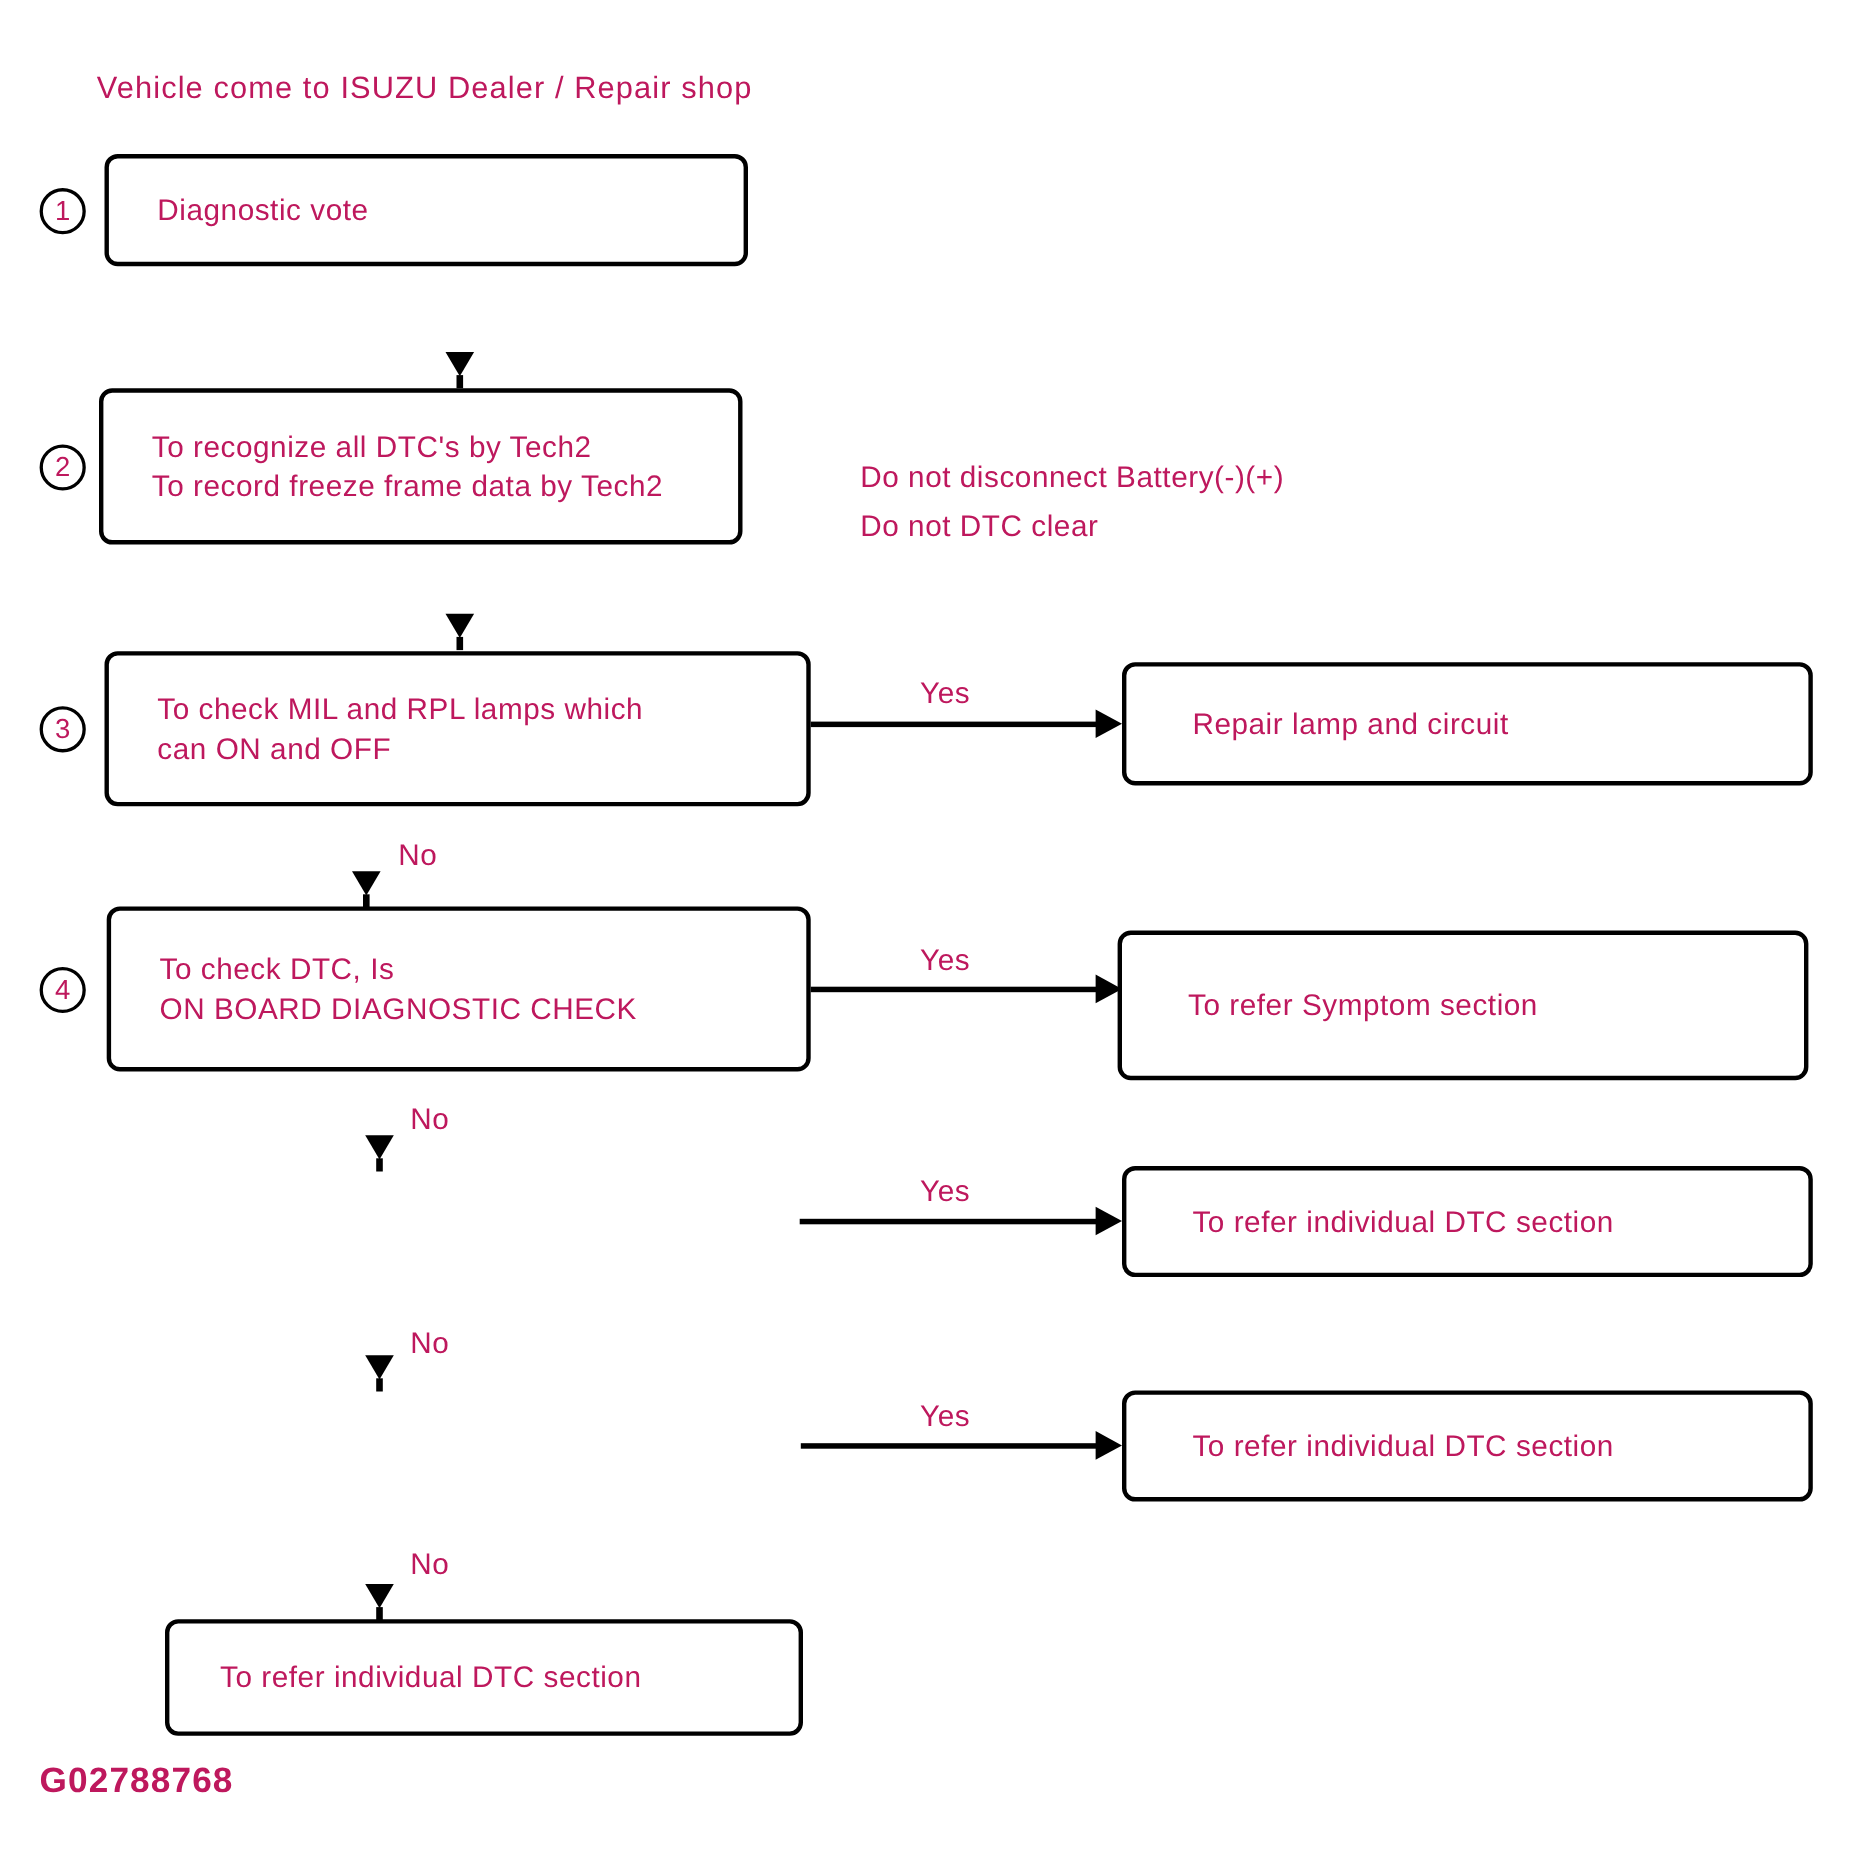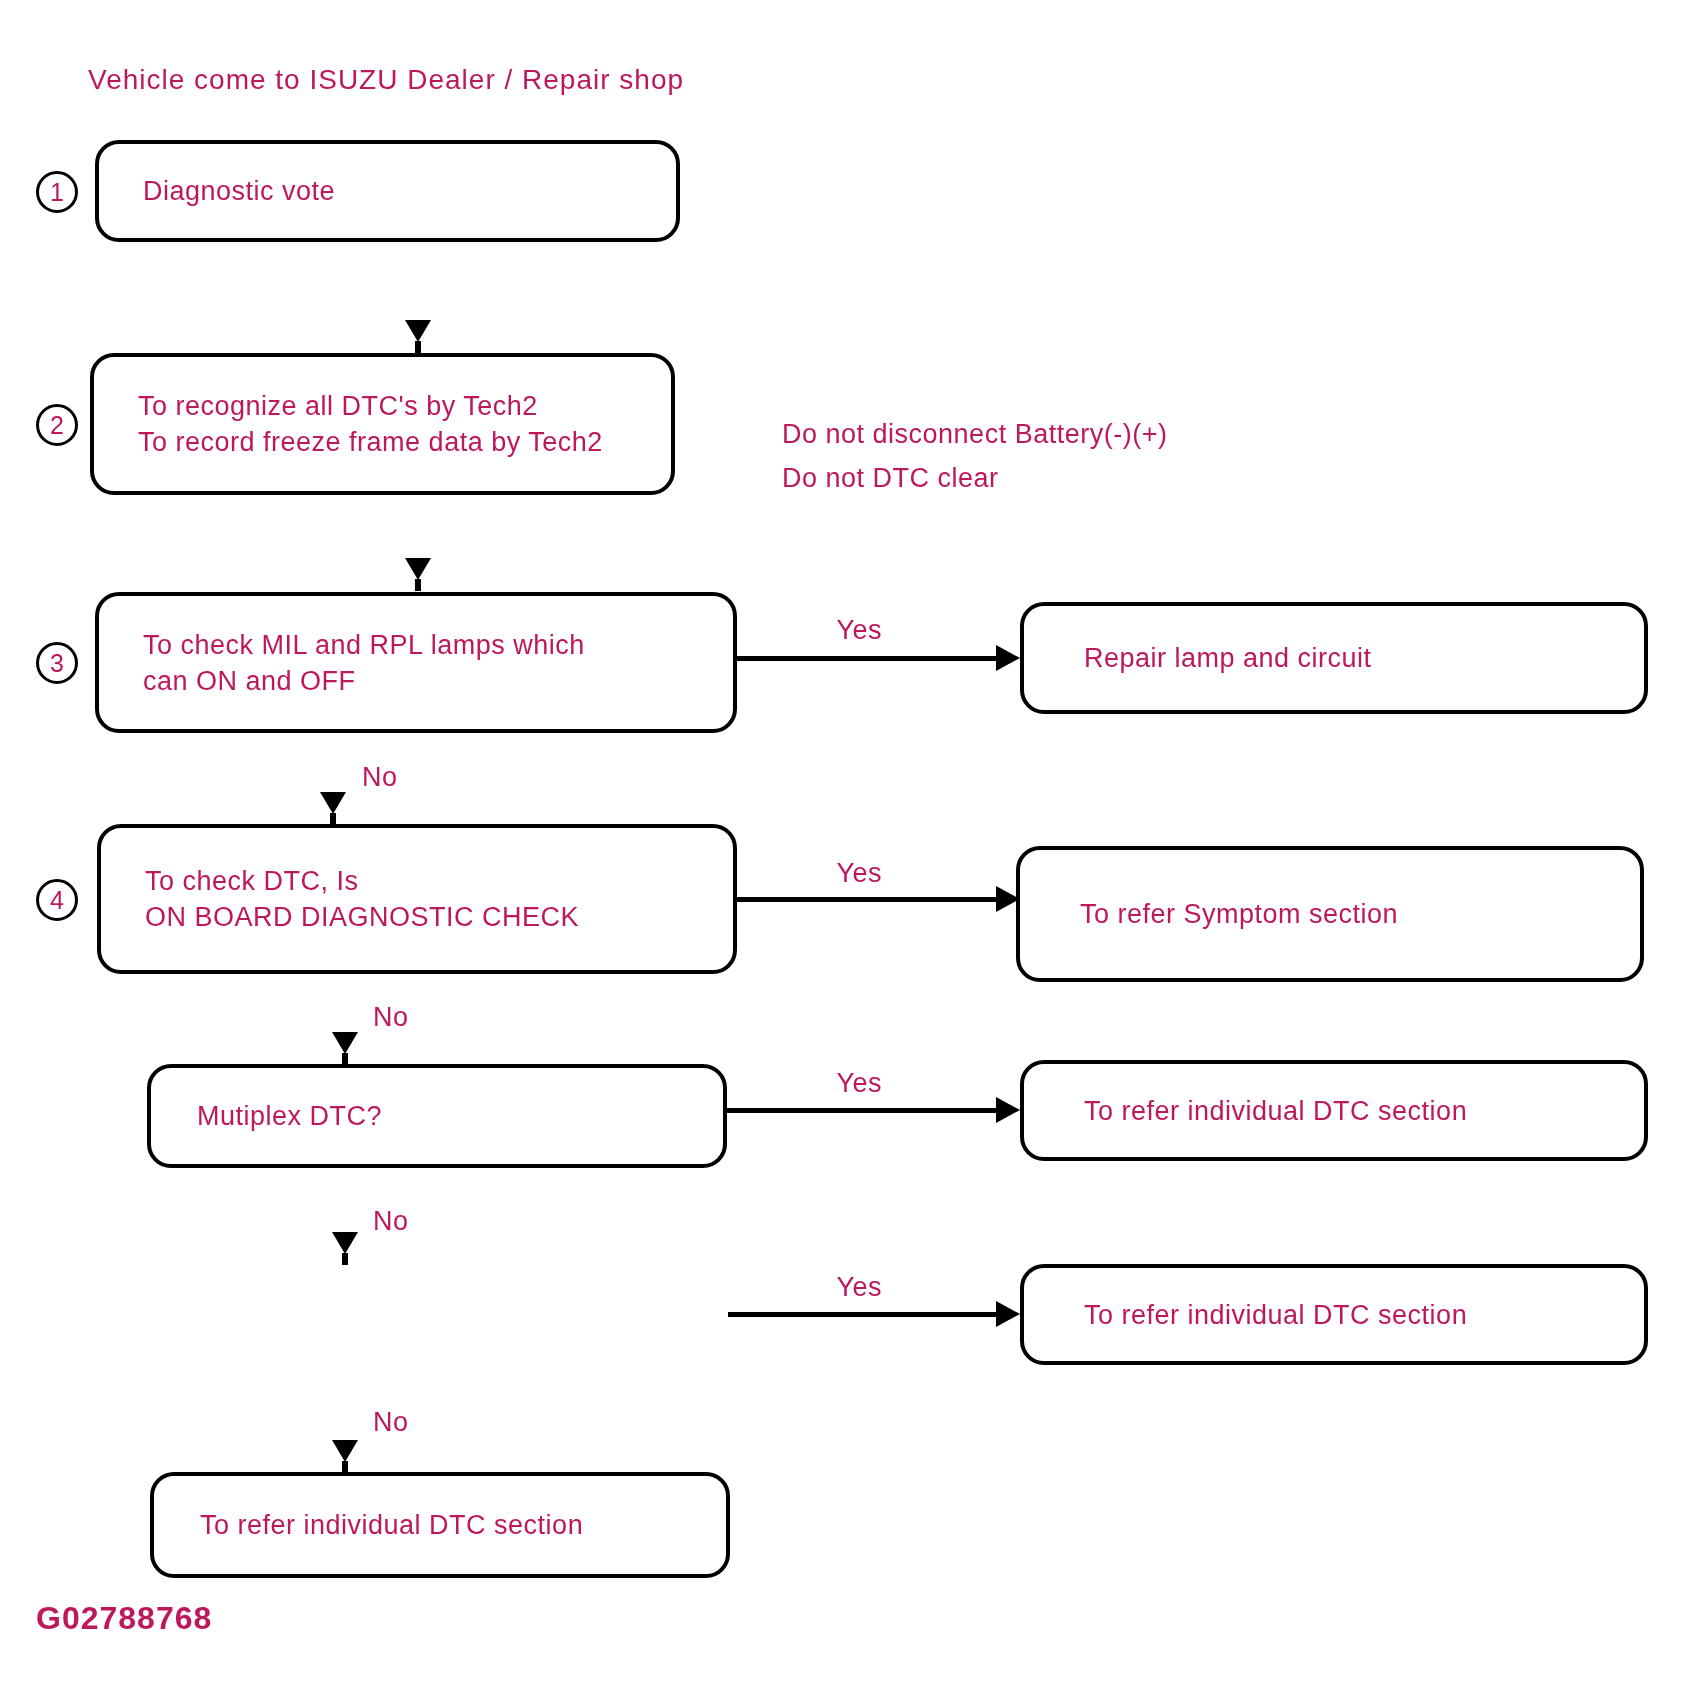--- a/index.html
+++ b/index.html
@@ -9,21 +9,21 @@
     background:#fff;color:#be185d;
     font-family:"Liberation Sans","DejaVu Sans",sans-serif;
     overflow:hidden;
   }
   .title{
     position:absolute;left:88px;top:64px;
     font-size:28px;letter-spacing:1px;white-space:nowrap;
   }
   .box{
     position:absolute;
-    border:4px solid #000;border-radius:24px;background:#fff;
+    border:4px solid #000;border-radius:12px;background:#fff;
     display:flex;flex-direction:column;justify-content:center;
     font-size:27px;line-height:36px;letter-spacing:0.5px;
     box-sizing:border-box;
   }
   .box .bl{white-space:nowrap;}
   .stepbox{padding-left:44px;}
   .qbox{padding-left:46px;}
   .rbox{padding-left:60px;}
   .circle{
     position:absolute;width:36px;height:36px;
@@ -87,23 +87,20 @@
   <div class="box stepbox" style="left:95px;top:592px;width:642px;height:141px">
     <div class="bl">To check MIL and RPL lamps which</div>
     <div class="bl">can ON and OFF</div>
   </div>
 
   <div class="box stepbox" style="left:97px;top:824px;width:640px;height:150px">
     <div class="bl">To check DTC, Is</div>
     <div class="bl">ON BOARD DIAGNOSTIC CHECK</div>
   </div>
 
-  <div class="box qbox" style="left:147px;top:1064px;width:580px;height:104px">
-    <div class="bl">Mutiplex DTC?</div>
-  </div>
 
 
   <div class="box qbox" style="left:150px;top:1472px;width:580px;height:106px">
     <div class="bl">To refer individual DTC section</div>
   </div>
 
   <div class="box rbox" style="left:1020px;top:602px;width:628px;height:112px">
     <div class="bl">Repair lamp and circuit</div>
   </div>
   <div class="box rbox" style="left:1016px;top:846px;width:628px;height:136px">

